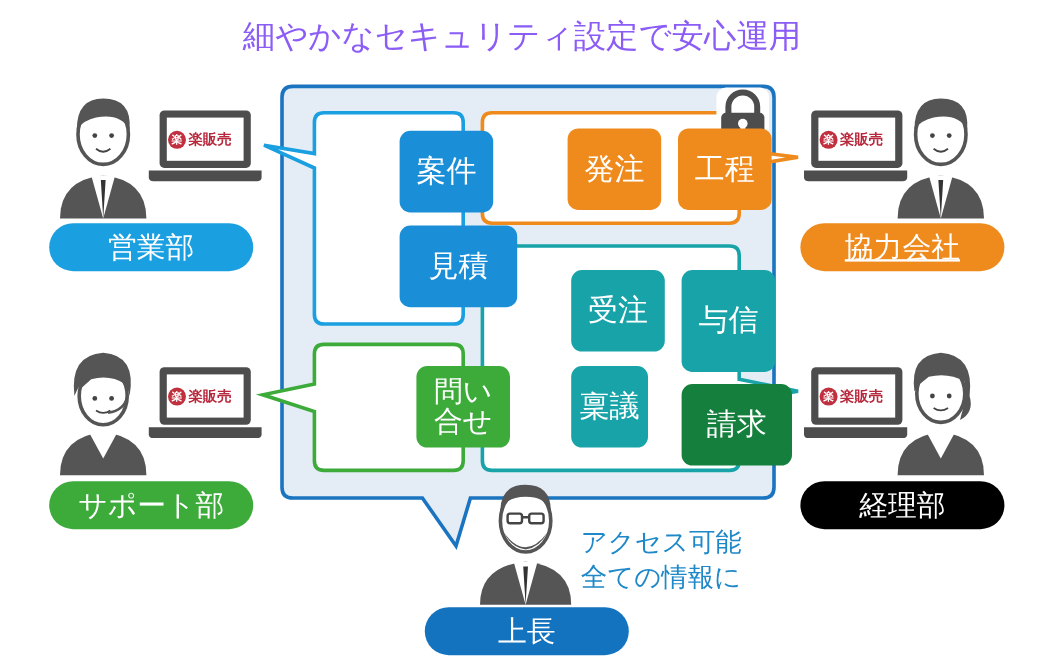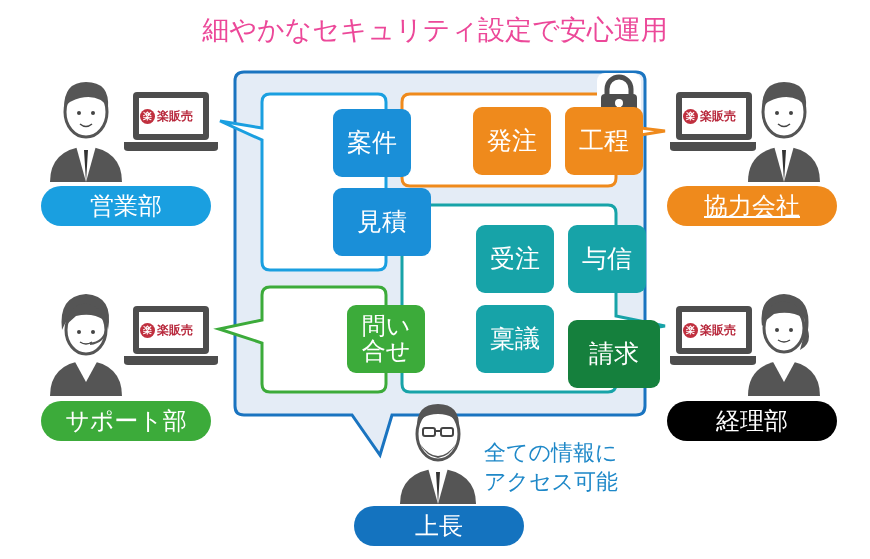--- a/index.html
+++ b/index.html
@@ -1,18 +1,18 @@
 <!DOCTYPE html>
 <html><head>
 <meta charset="utf-8">
 <style>
   html,body{margin:0;padding:0;background:#fff;}
   body{width:870px;height:559px;position:relative;overflow:hidden;font-family:"DejaVu Sans","Liberation Sans",sans-serif;}
   .abs{position:absolute;}
-  #title{left:0;top:12px;width:870px;text-align:center;font-size:27px;color:#ec4899;letter-spacing:0px;}
+  #title{left:0;top:12px;width:870px;text-align:center;font-size:27px;color:#8b5cf6;letter-spacing:0px;}
   #diagram-svg{position:absolute;left:0;top:0;}
   .pill{position:absolute;height:40px;border-radius:20px;color:#fff;font-size:24px;display:flex;align-items:center;justify-content:center;}
   .tile{position:absolute;border-radius:9px;color:#fff;font-size:25px;display:flex;align-items:center;justify-content:center;text-align:center;line-height:1.05;margin-left:48px;}
   .laptop-brand{position:absolute;font-size:12px;color:#b8283c;display:flex;align-items:center;gap:2px;font-weight:bold;}
   .brand-dot{width:15px;height:15px;border-radius:50%;background:#c0303f;color:#fff;font-size:9px;display:flex;align-items:center;justify-content:center;}
   #access-note{left:484px;top:438px;color:#1e88c8;font-size:22px;line-height:29px;}
 </style>
 </head>
 <body>
 
@@ -130,29 +130,29 @@
   <span>楽販売</span>
 </div>
 
 <div class="tile" style="left:285px;top:109px;width:78px;height:68px;background:#1a8fd8;">案件</div>
 <div class="tile" style="left:285px;top:188px;width:98px;height:68px;background:#1a8fd8;">見積</div>
 
 <div class="tile" style="left:425px;top:107px;width:78px;height:68px;background:#ef8a1c;">発注</div>
 <div class="tile" style="left:517px;top:107px;width:78px;height:68px;background:#ef8a1c;">工程</div>
 
 <div class="tile" style="left:428px;top:225px;width:78px;height:68px;background:#17a3a8;">受注</div>
-<div class="tile" style="left:520px;top:225px;width:78px;height:68px;background:#17a3a8;">与信</div>
-<div class="tile" style="left:428px;top:305px;width:78px;height:68px;background:#17a3a8;">稟議</div>
+<div class="tile" style="left:520px;top:225px;width:78px;height:85px;background:#17a3a8;">与信</div>
+<div class="tile" style="left:428px;top:305px;width:64px;height:68px;background:#17a3a8;">稟議</div>
 <div class="tile" style="left:520px;top:320px;width:92px;height:68px;background:#15803d;">請求</div>
 
 <div class="tile" style="left:299px;top:305px;width:78px;height:68px;background:#3cab3a;white-space:pre-line;font-size:24px;">問い
 合せ</div>
 
 <div class="pill" style="left:41px;top:186px;width:170px;background:#1a9fe0;">営業部</div>
 <div class="pill" style="left:667px;top:186px;width:170px;background:#ef8a1c;text-decoration:underline;">協力会社</div>
 <div class="pill" style="left:41px;top:401px;width:170px;background:#3cab3a;">サポート部</div>
 <div class="pill" style="left:667px;top:401px;width:170px;background:#000000;">経理部</div>
 <div class="pill" style="left:354px;top:506px;width:170px;background:#1473bf;">上長</div>
 
 <div id="access-note" class="abs">
+  <div>アクセス可能</div>
   <div>全ての情報に</div>
-  <div>アクセス可能</div>
 </div>
 
 </body></html>

